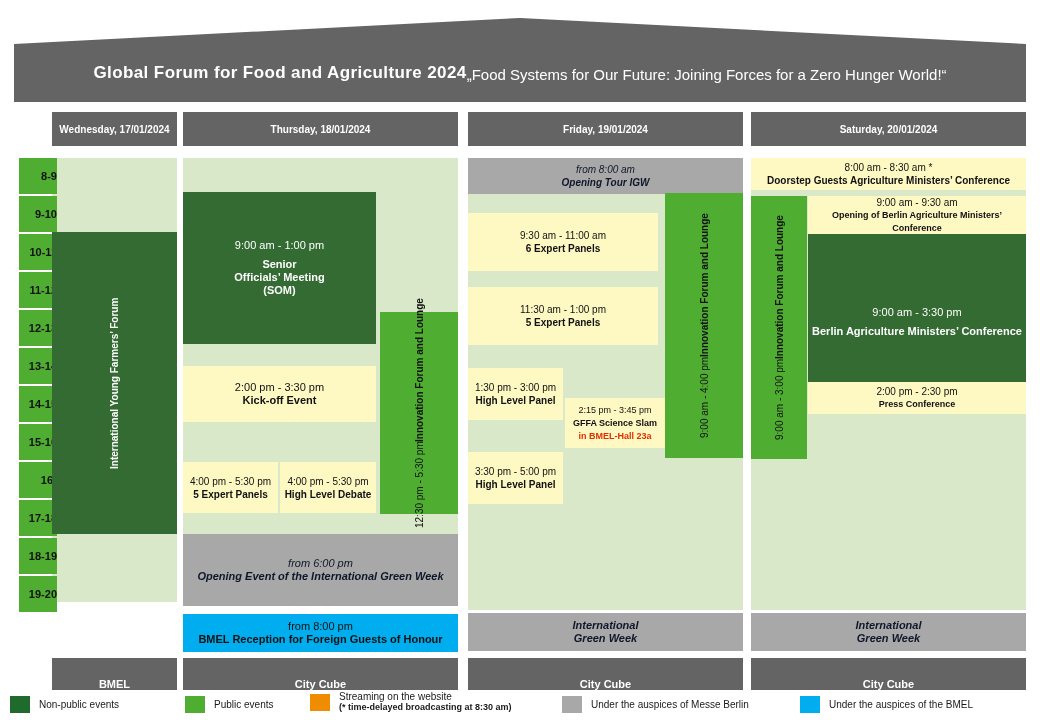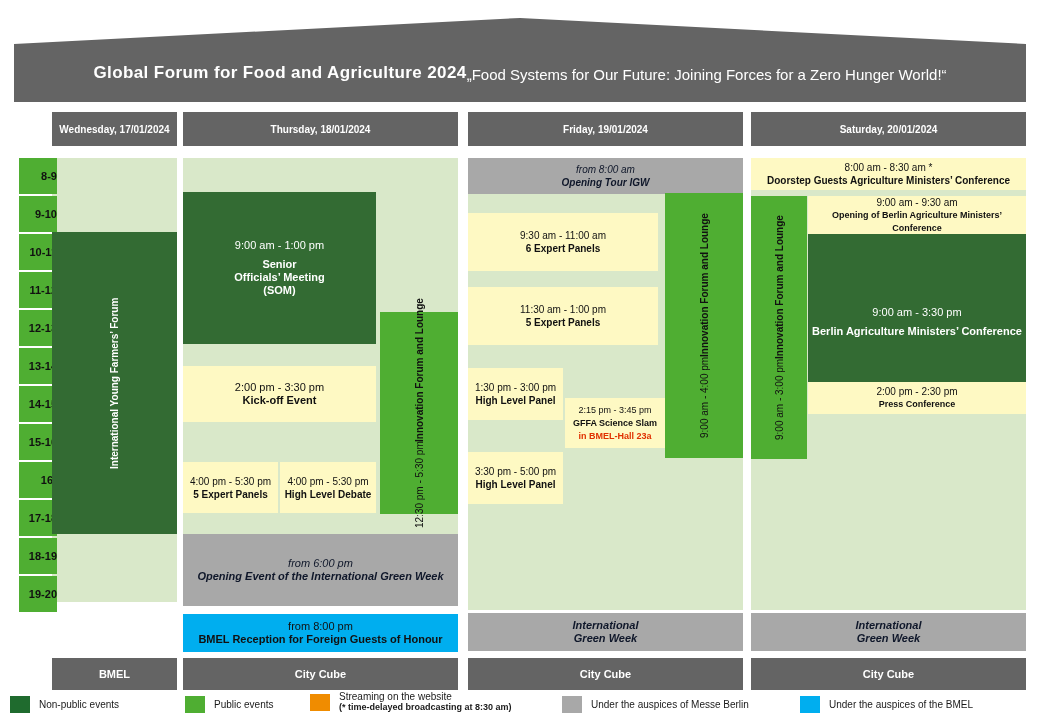--- a/index.html
+++ b/index.html
@@ -66,21 +66,21 @@
   .ev.vert .gap{width:4px;display:inline-block;}
   .ev .spacer{height:6px;}
 
   
   .ev.big .t{font-size:11px;}
   .ev.big .n{font-size:11px;}
 
   
   .venue{
     position:absolute;top:658px;height:32px;background:#646464;color:#ffffff;
-    display:flex;align-items:center;justify-content:center;
+    display:flex;align-items:flex-end;justify-content:center;
     font-size:11px;font-weight:bold;
   }
 
   
   .legend{position:absolute;left:0;top:694px;width:1040px;height:26px;}
   .lg{position:absolute;display:flex;align-items:center;}
   .lg .sw{width:20px;height:17px;flex:none;}
   .lg .lbl{margin-left:9px;font-size:10px;color:#1a1a1a;line-height:11px;}
   .lg .lbl .l2{display:block;font-size:9px;font-weight:bold;}
 </style>

